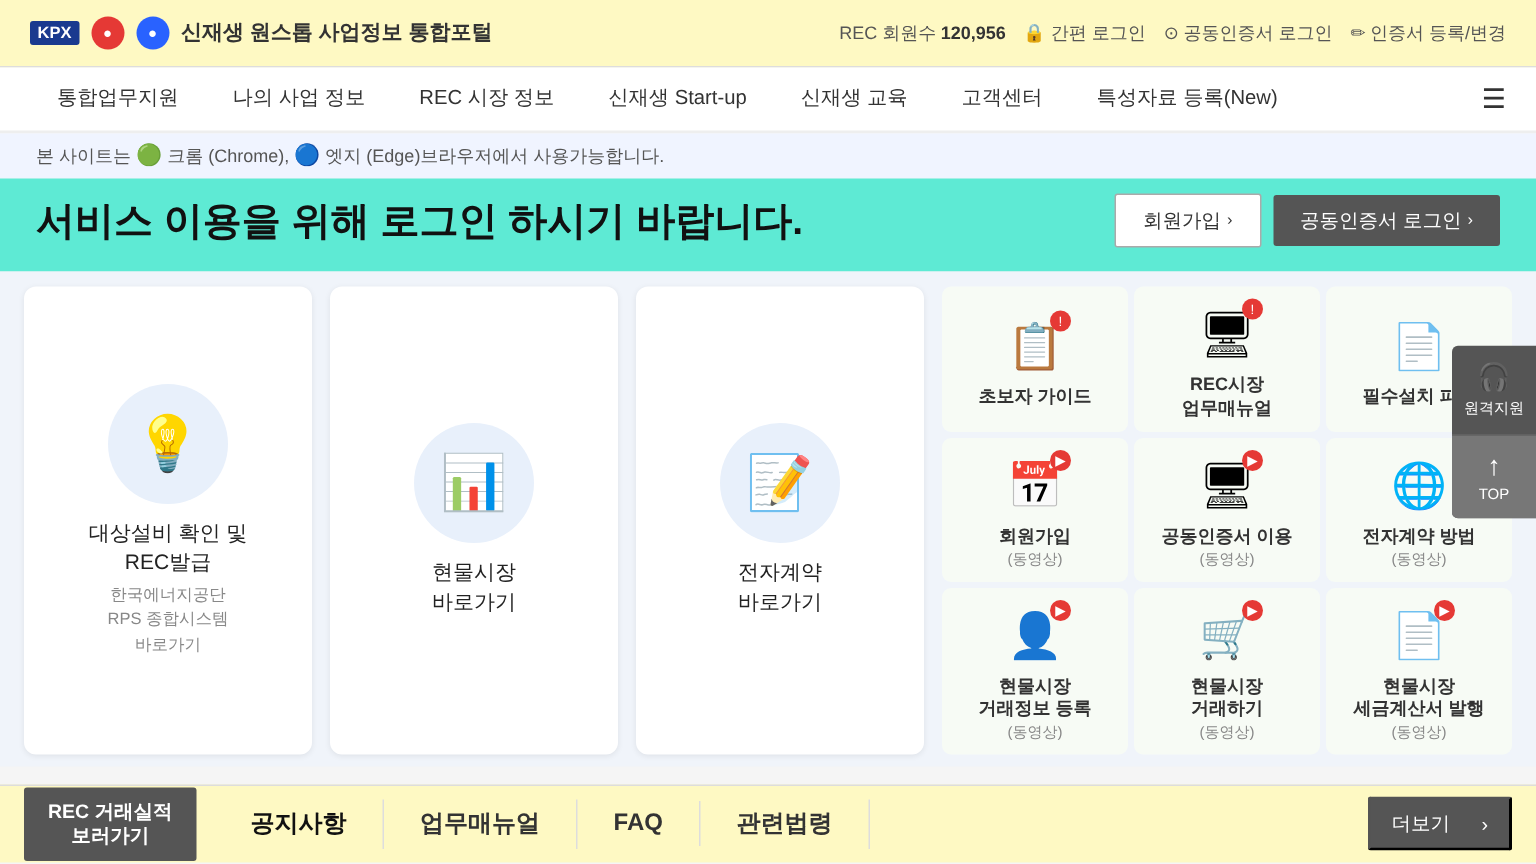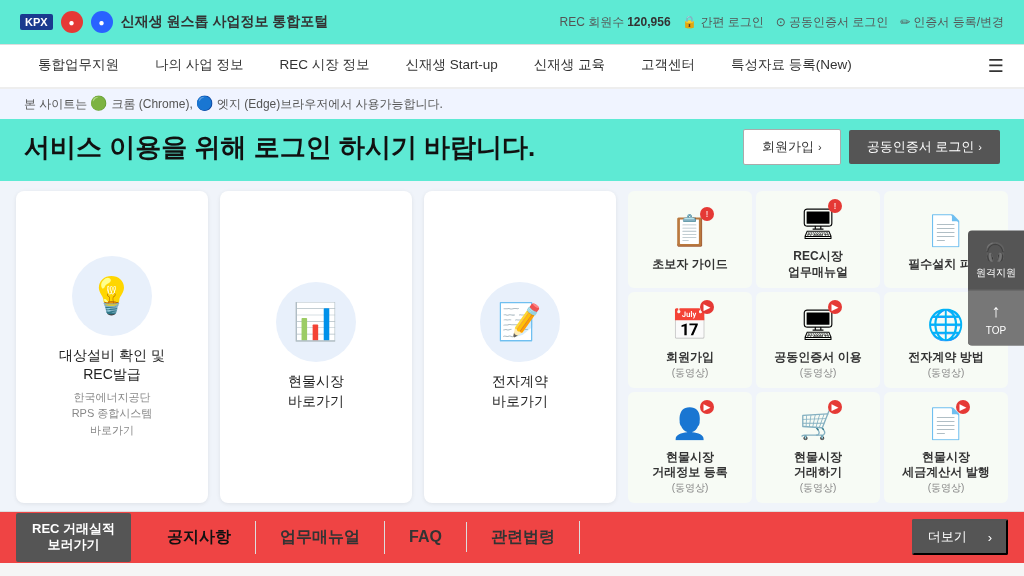--- a/index.html
+++ b/index.html
@@ -1,19 +1,19 @@
 <!DOCTYPE html>
 <html><head>
   <meta charset="utf-8">
   <style>
     * { margin: 0; padding: 0; box-sizing: border-box; }
     body { font-family: 'Malgun Gothic', '맑은 고딕', Arial, sans-serif; font-size: 13px; background: #f5f5f5; width: 1024px; height: 576px; overflow: hidden; }
 
     
-    .header { background: #5eead4; border-bottom: 1px solid #ddd; padding: 8px 20px; display: flex; align-items: center; justify-content: space-between; height: 45px; }
+    .header { background: #fef9c3; border-bottom: 1px solid #ddd; padding: 8px 20px; display: flex; align-items: center; justify-content: space-between; height: 45px; }
     .logo-area { display: flex; align-items: center; gap: 8px; }
     .logo-text { font-size: 14px; font-weight: bold; color: #333; }
     .header-right { display: flex; align-items: center; gap: 12px; font-size: 12px; color: #555; }
     .header-right span { display: flex; align-items: center; gap: 3px; cursor: pointer; }
     .rec-count { color: #333; font-weight: bold; }
 
     
     .nav { background: #fff; border-bottom: 2px solid #eee; padding: 0 20px; display: flex; align-items: center; height: 44px; gap: 0; }
     .nav-item { padding: 0 18px; height: 44px; display: flex; align-items: center; font-size: 13.5px; color: #333; cursor: pointer; white-space: nowrap; font-weight: 500; border-bottom: 2px solid transparent; }
     .nav-hamburger { margin-left: auto; font-size: 18px; cursor: pointer; color: #333; }
@@ -45,21 +45,21 @@
     
     .right-grid { width: 380px; display: grid; grid-template-columns: repeat(3, 1fr); gap: 4px; }
     .grid-item { background: #f7fbf5; border-radius: 6px; display: flex; flex-direction: column; align-items: center; justify-content: center; padding: 10px 4px 8px; cursor: pointer; min-height: 80px; position: relative; }
     .grid-icon-wrap { width: 44px; height: 44px; display: flex; align-items: center; justify-content: center; margin-bottom: 4px; position: relative; }
     .grid-icon { font-size: 30px; }
     .grid-badge { position: absolute; top: -2px; right: -2px; background: #e53935; color: #fff; border-radius: 50%; width: 14px; height: 14px; font-size: 9px; display: flex; align-items: center; justify-content: center; }
     .grid-label { font-size: 12px; color: #333; text-align: center; font-weight: 600; line-height: 1.3; }
     .grid-sub { font-size: 10px; color: #888; text-align: center; }
 
     
-    .bottom-bar { background: #ef4444; border-top: 1px solid #ddd; display: flex; align-items: center; height: 52px; padding: 0 16px; gap: 0; }
+    .bottom-bar { background: #fef9c3; border-top: 1px solid #ddd; display: flex; align-items: center; height: 52px; padding: 0 16px; gap: 0; margin-top: 12px; }
     .btn-trade { background: #555; color: #fff; padding: 8px 16px; font-size: 13px; font-weight: bold; line-height: 1.3; text-align: center; cursor: pointer; border-radius: 2px; min-width: 90px; }
     .bottom-tabs { display: flex; align-items: center; gap: 0; margin-left: 12px; flex: 1; }
     .bottom-tab { padding: 6px 24px; font-size: 16px; font-weight: bold; color: #333; cursor: pointer; border-right: 1px solid #ddd; }
     .bottom-tab:first-child { color: #111; }
     .btn-more { margin-left: auto; background: #555; color: #fff; padding: 7px 14px; font-size: 13px; cursor: pointer; border-radius: 2px; display: flex; align-items: center; gap: 21px; }
 
     
     .right-sidebar { position: fixed; right: 0; top: 50%; transform: translateY(-50%); display: flex; flex-direction: column; background: #555; border-radius: 4px 0 0 4px; overflow: hidden; }
     .sidebar-btn { display: flex; flex-direction: column; align-items: center; justify-content: center; padding: 10px 8px; cursor: pointer; border-bottom: 1px solid #666; color: #fff; font-size: 10px; gap: 3px; min-width: 50px; }
     .sidebar-btn:last-child { border-bottom: none; }

